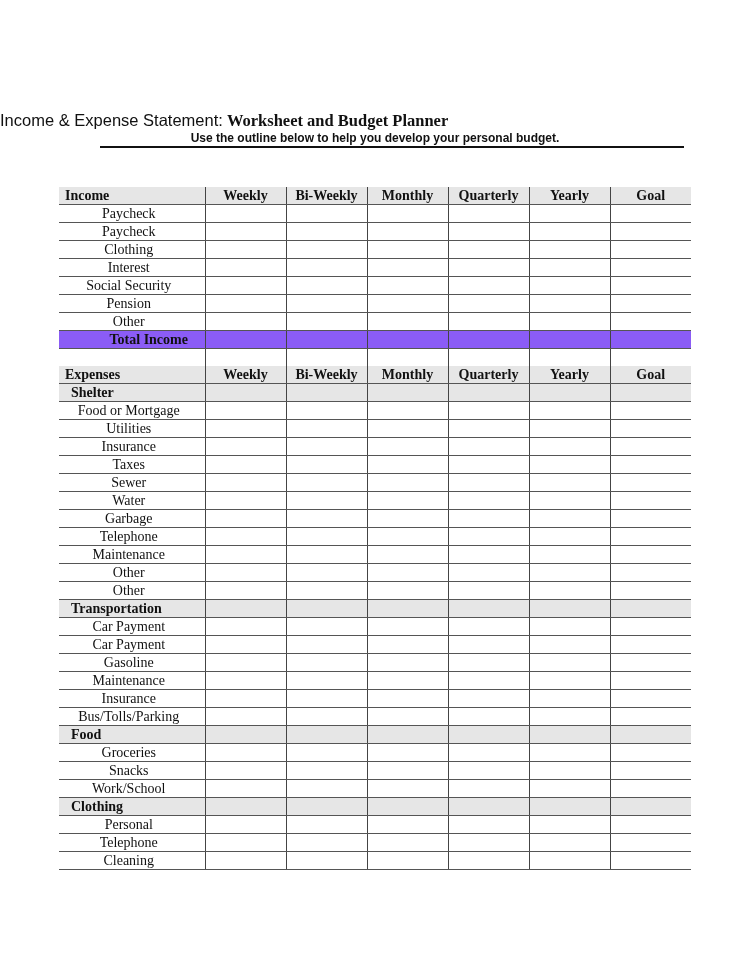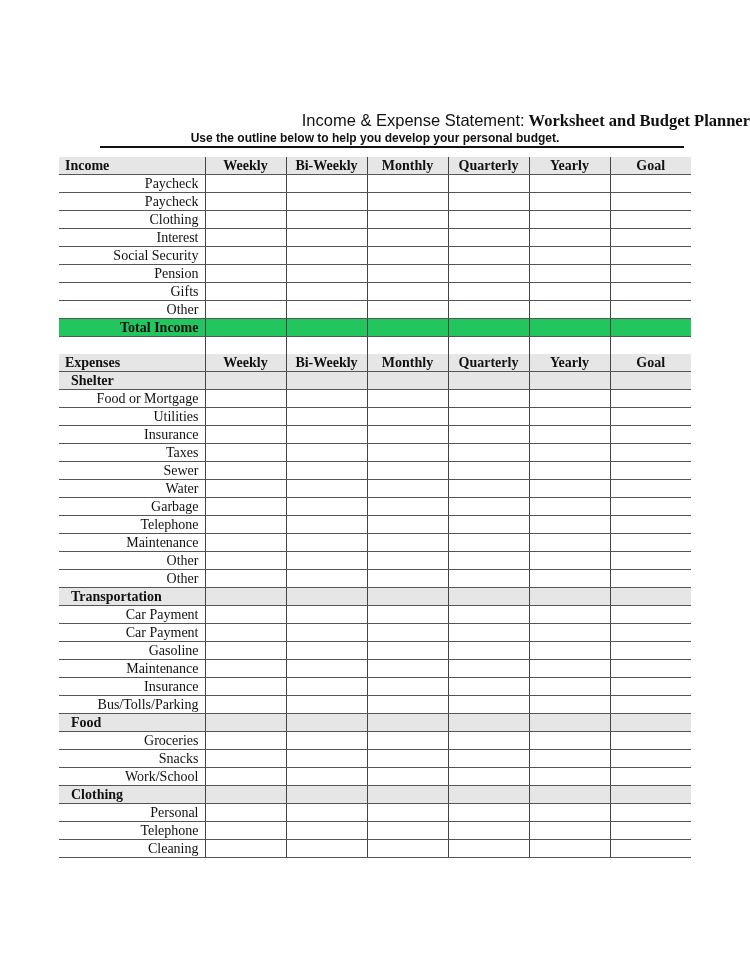--- a/index.html
+++ b/index.html
@@ -1,30 +1,30 @@
 <!DOCTYPE html>
 <html><head>
 <meta charset="utf-8">
 <style>
   html, body { margin:0; padding:0; background:#fff; }
   body { width:750px; height:970px; position:relative; overflow:hidden; font-family:"Liberation Serif", serif; color:#111; }
-  .title { position:absolute; top:111px; left:0; width:750px; text-align:right; font-size:16px; line-height:18px; }
+  .title { position:absolute; top:111px; left:0; width:750px; text-align:left; font-size:16px; line-height:18px; }
   .title .sans { font-family:"Liberation Sans", sans-serif; font-weight:400; font-size:16.5px; }
   .title .serif { font-family:"Liberation Serif", serif; font-weight:700; font-size:16.5px; }
   .subtitle { position:absolute; top:130px; left:0; width:750px; text-align:center; font-family:"Liberation Sans", sans-serif; font-weight:700; font-size:12px; line-height:16px; }
   .rule { position:absolute; top:146px; left:100px; width:584px; height:2px; background:#111; }
-  table.sheet { position:absolute; top:157px; left:59px; border-collapse:collapse; table-layout:fixed; width:632px; }
+  table.sheet { position:absolute; top:187px; left:59px; border-collapse:collapse; table-layout:fixed; width:632px; }
   table.sheet td { height:17px; padding:0; border-bottom:1.5px solid #555; font-size:14px; line-height:17px; white-space:nowrap; overflow:hidden; }
   table.sheet td.c { border-left:1.5px solid #444; text-align:center; }
-  table.sheet td.lab { text-align:right; padding-right:6px; }
+  table.sheet td.lab { text-align:center; padding-right:6px; }
   table.sheet tr.hdr td { background:#e6e6e6; font-weight:700; }
   table.sheet tr.hdr td.lab { text-align:left; padding-left:6px; }
   table.sheet tr.cat td { background:#e6e6e6; }
   table.sheet tr.cat td.lab { text-align:left; padding-left:12px; font-weight:700; }
-  table.sheet tr.total td { background:#22c55e;padding-left:40px; }
+  table.sheet tr.total td { background:#8b5cf6;padding-left:40px; }
   table.sheet tr.total td.lab { font-weight:700; }
   table.sheet tr.spacer td { border-bottom:none; }
   col.label { width:146px; }
   col.val { width:81px; }
 </style>
 </head>
 <body>
 
 <div class="title">
   <span class="sans">Income &amp; Expense Statement:</span>
@@ -101,29 +101,20 @@
       <tr>
         <td class="lab">Pension</td>
         <td class="c"></td>
         <td class="c"></td>
         <td class="c"></td>
         <td class="c"></td>
         <td class="c"></td>
         <td class="c"></td>
       </tr>
       <tr>
-        <td class="lab">Gifts</td>
-        <td class="c"></td>
-        <td class="c"></td>
-        <td class="c"></td>
-        <td class="c"></td>
-        <td class="c"></td>
-        <td class="c"></td>
-      </tr>
-      <tr>
         <td class="lab">Other</td>
         <td class="c"></td>
         <td class="c"></td>
         <td class="c"></td>
         <td class="c"></td>
         <td class="c"></td>
         <td class="c"></td>
       </tr>
       <tr class="total">
         <td class="lab">Total Income</td>

